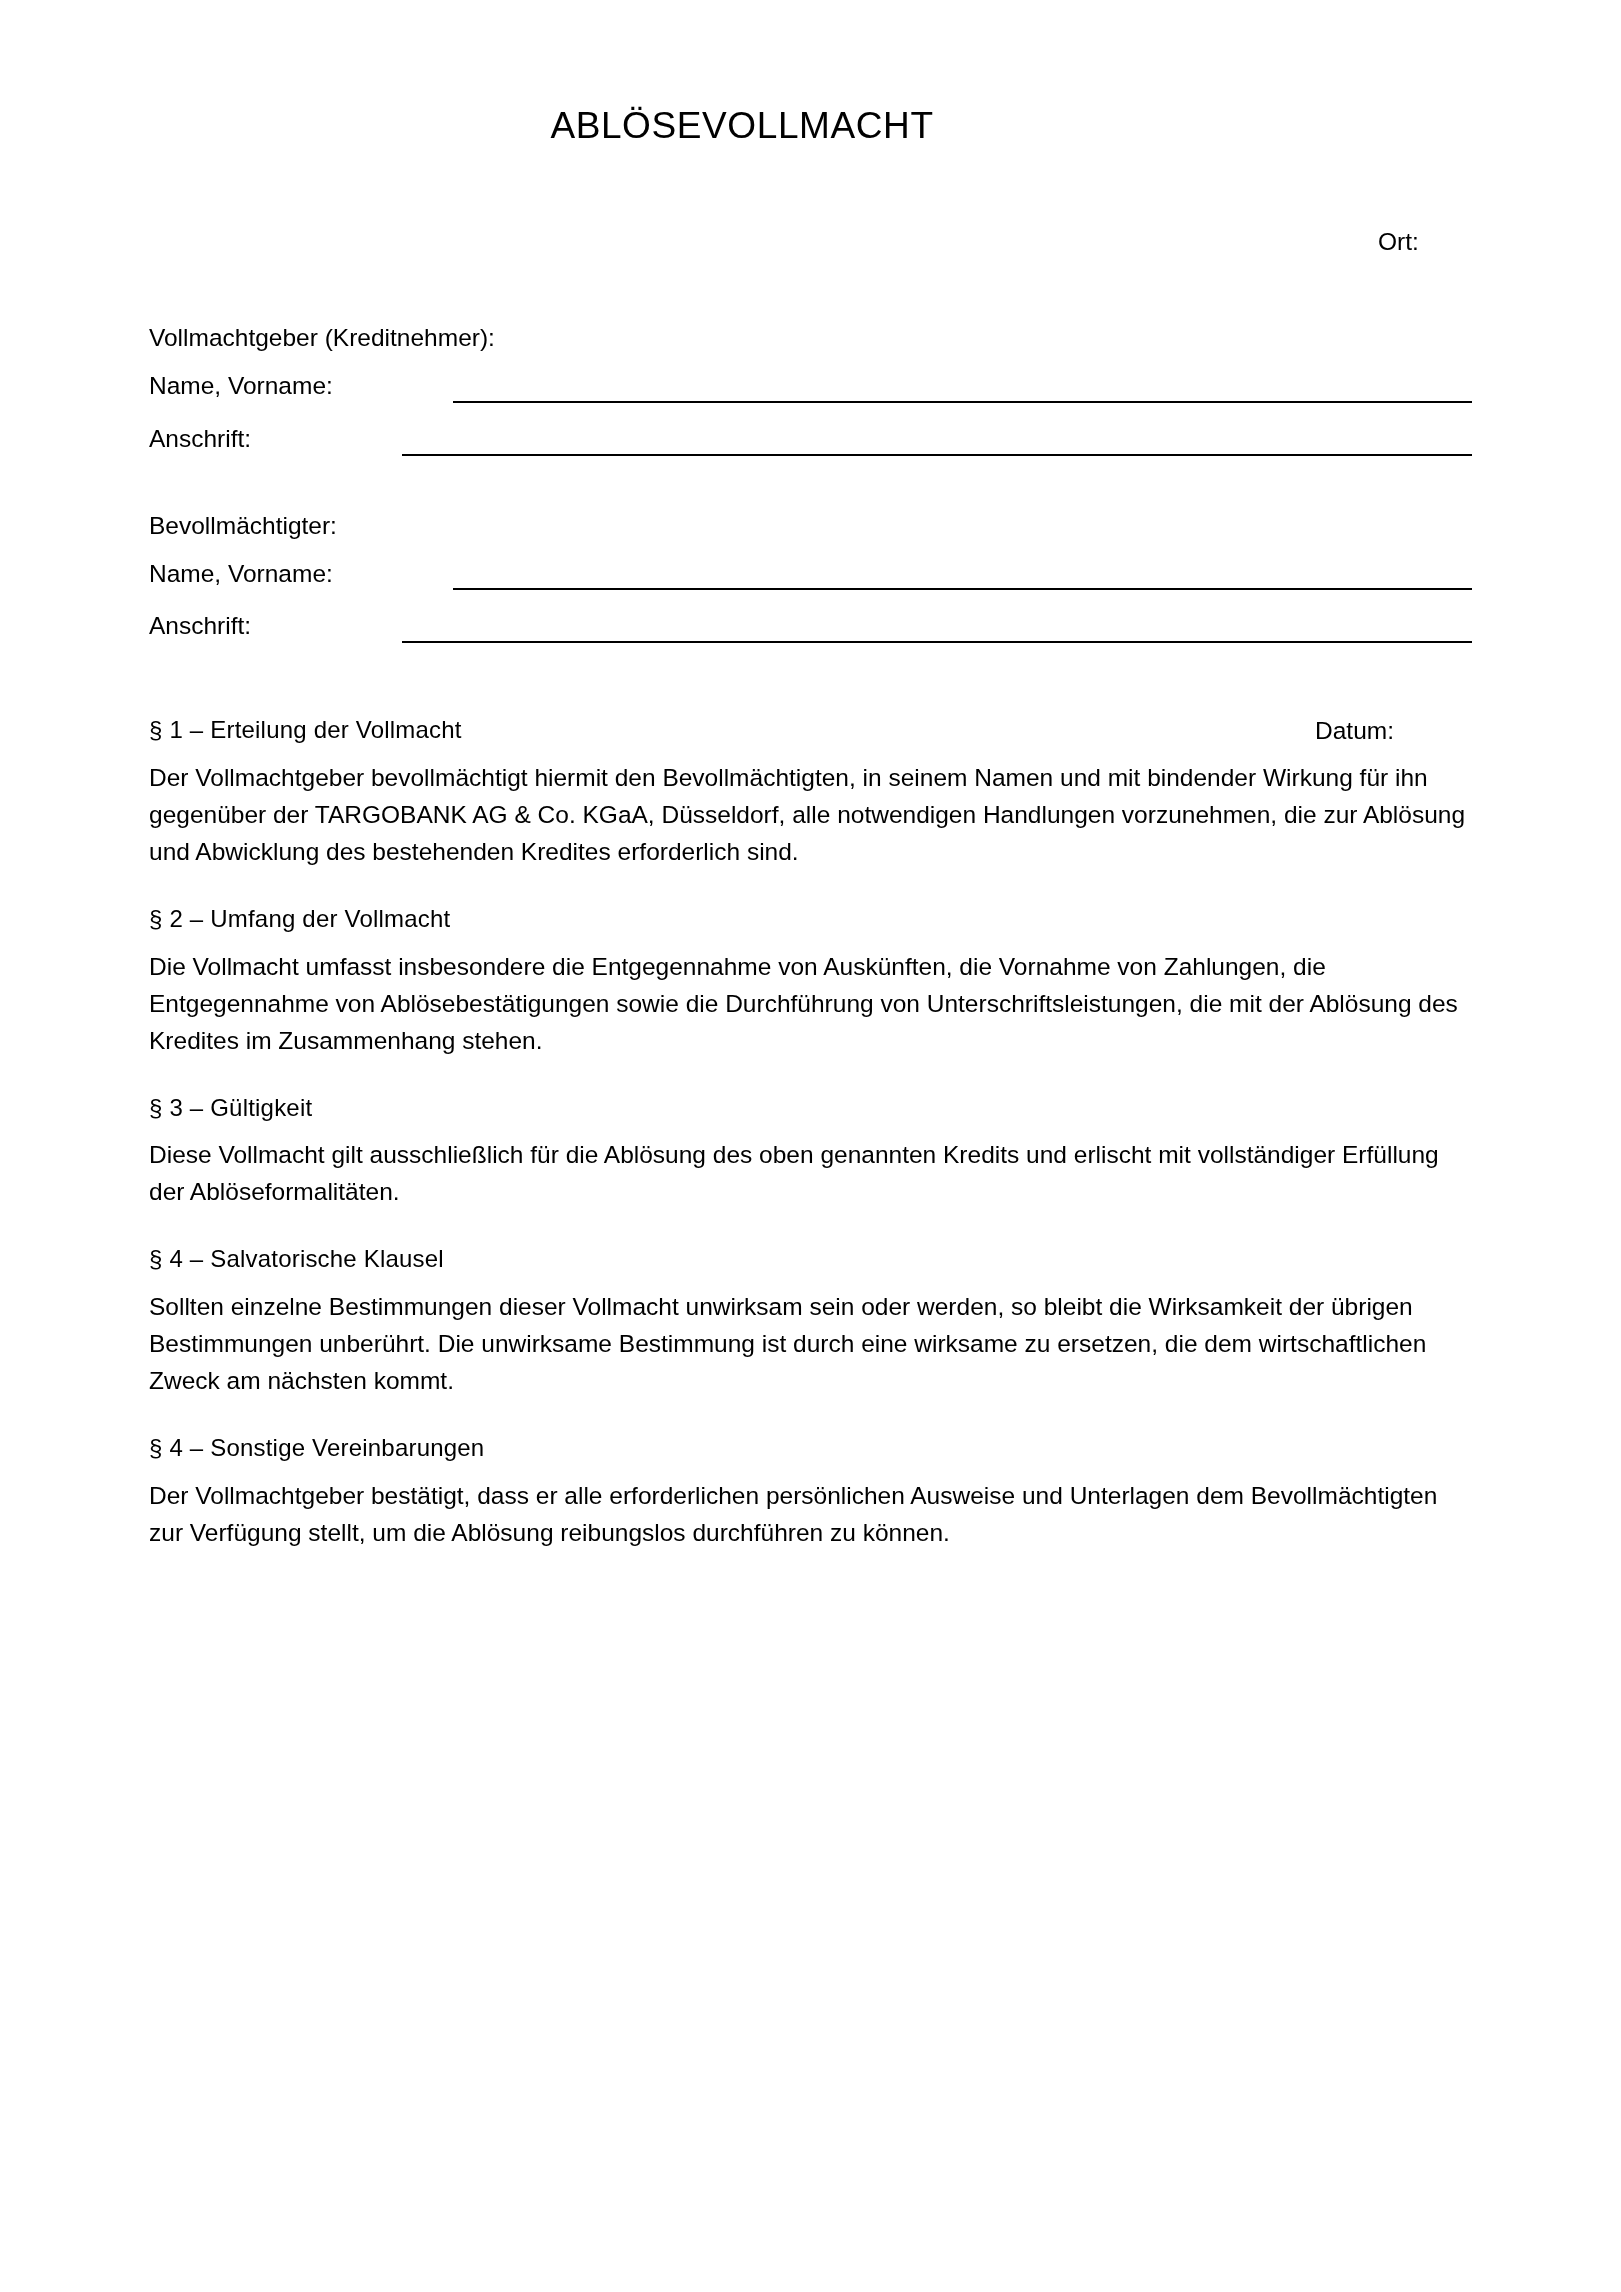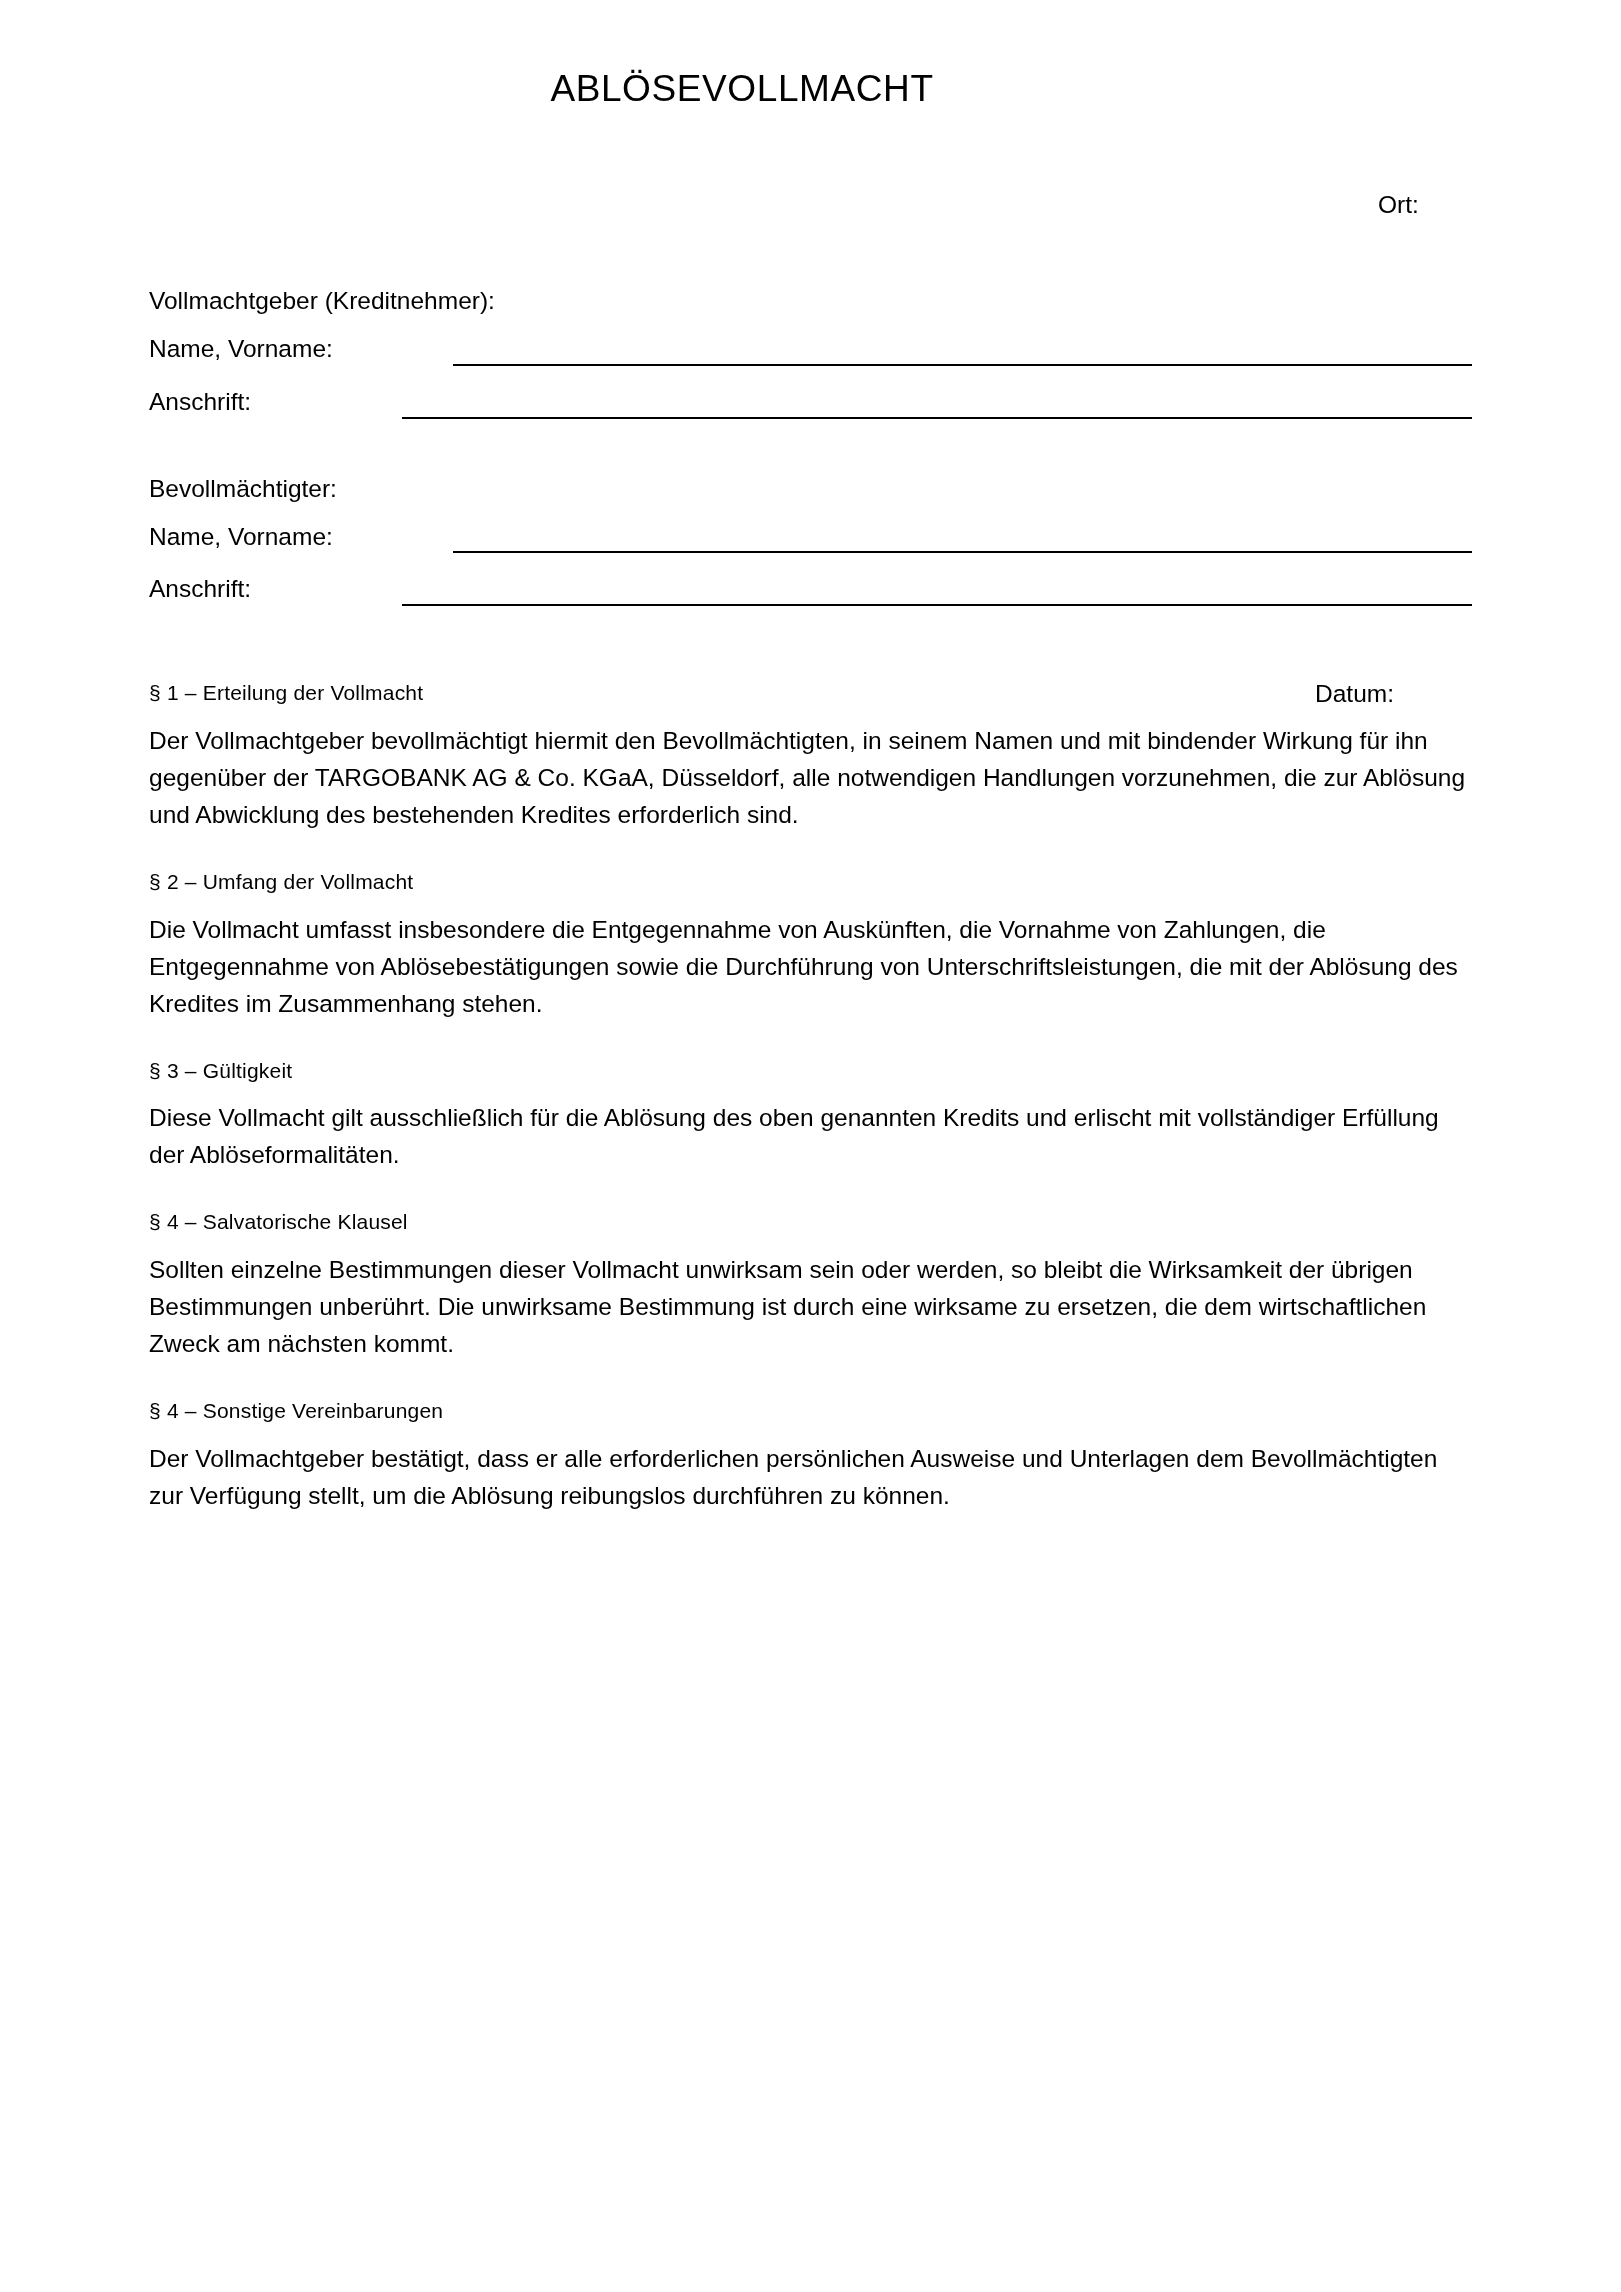--- a/index.html
+++ b/index.html
@@ -29,21 +29,21 @@
     width: 1323px;
   }
 
   
   .doc-title {
     text-align: center;
     font-size: 37px;
     font-weight: 400;
     letter-spacing: 0.6px;
     margin: 0;
-    padding-top: 68px;
+    padding-top: 105px;
     width: 1186px;
   }
 
   
   .form-row {
     display: flex;
     align-items: flex-end;
     height: 43px;
   }
   .form-label {
@@ -89,21 +89,21 @@
   .lbl-anschrift{ flex: 0 0 243px; }
   .lbl-institut { flex: 0 0 294px; }
   .lbl-vertrag  { flex: 0 0 390px; }
 
   
   .sections {
     margin-top: 69px;
   }
   .section { margin-bottom: 33px; }
   .section-heading {
-    font-size: 21px;
+    font-size: 24px;
     line-height: 31px;
     font-weight: 400;
     margin: 0 0 13.7px 0;
     letter-spacing: 0.2px;
   }
   .section-body {
     font-size: 24.5px;
     line-height: 37px;
     margin: 0;
     width: 1318px;

